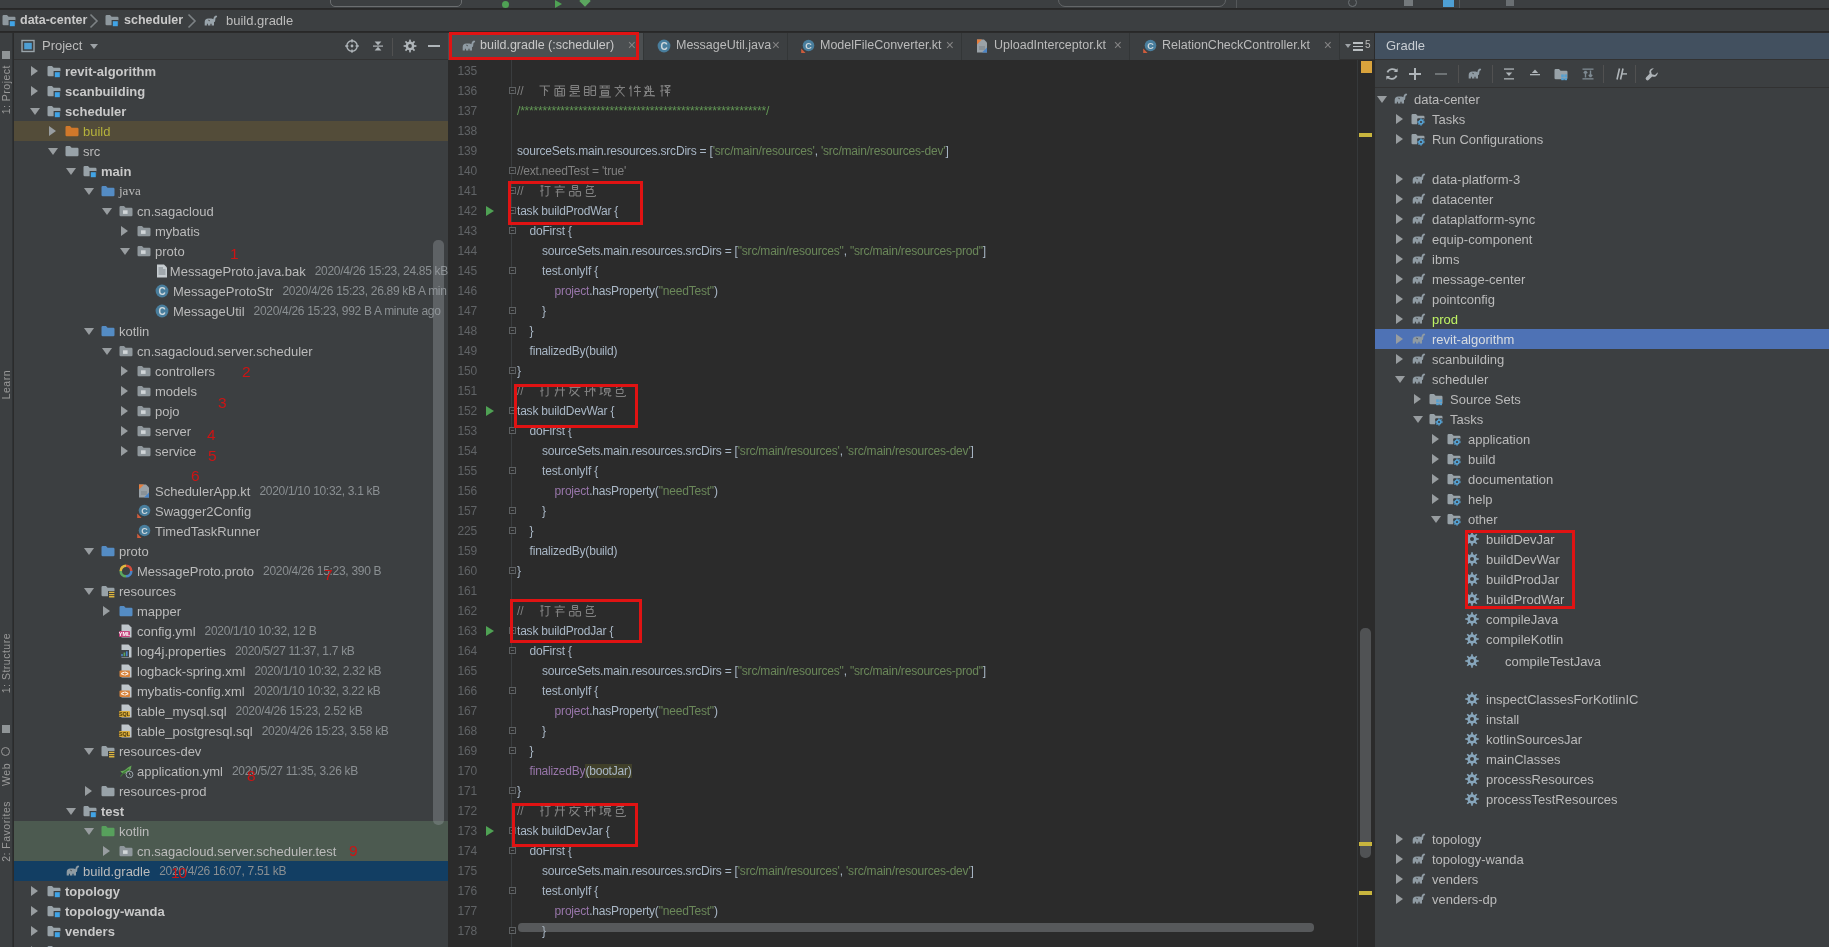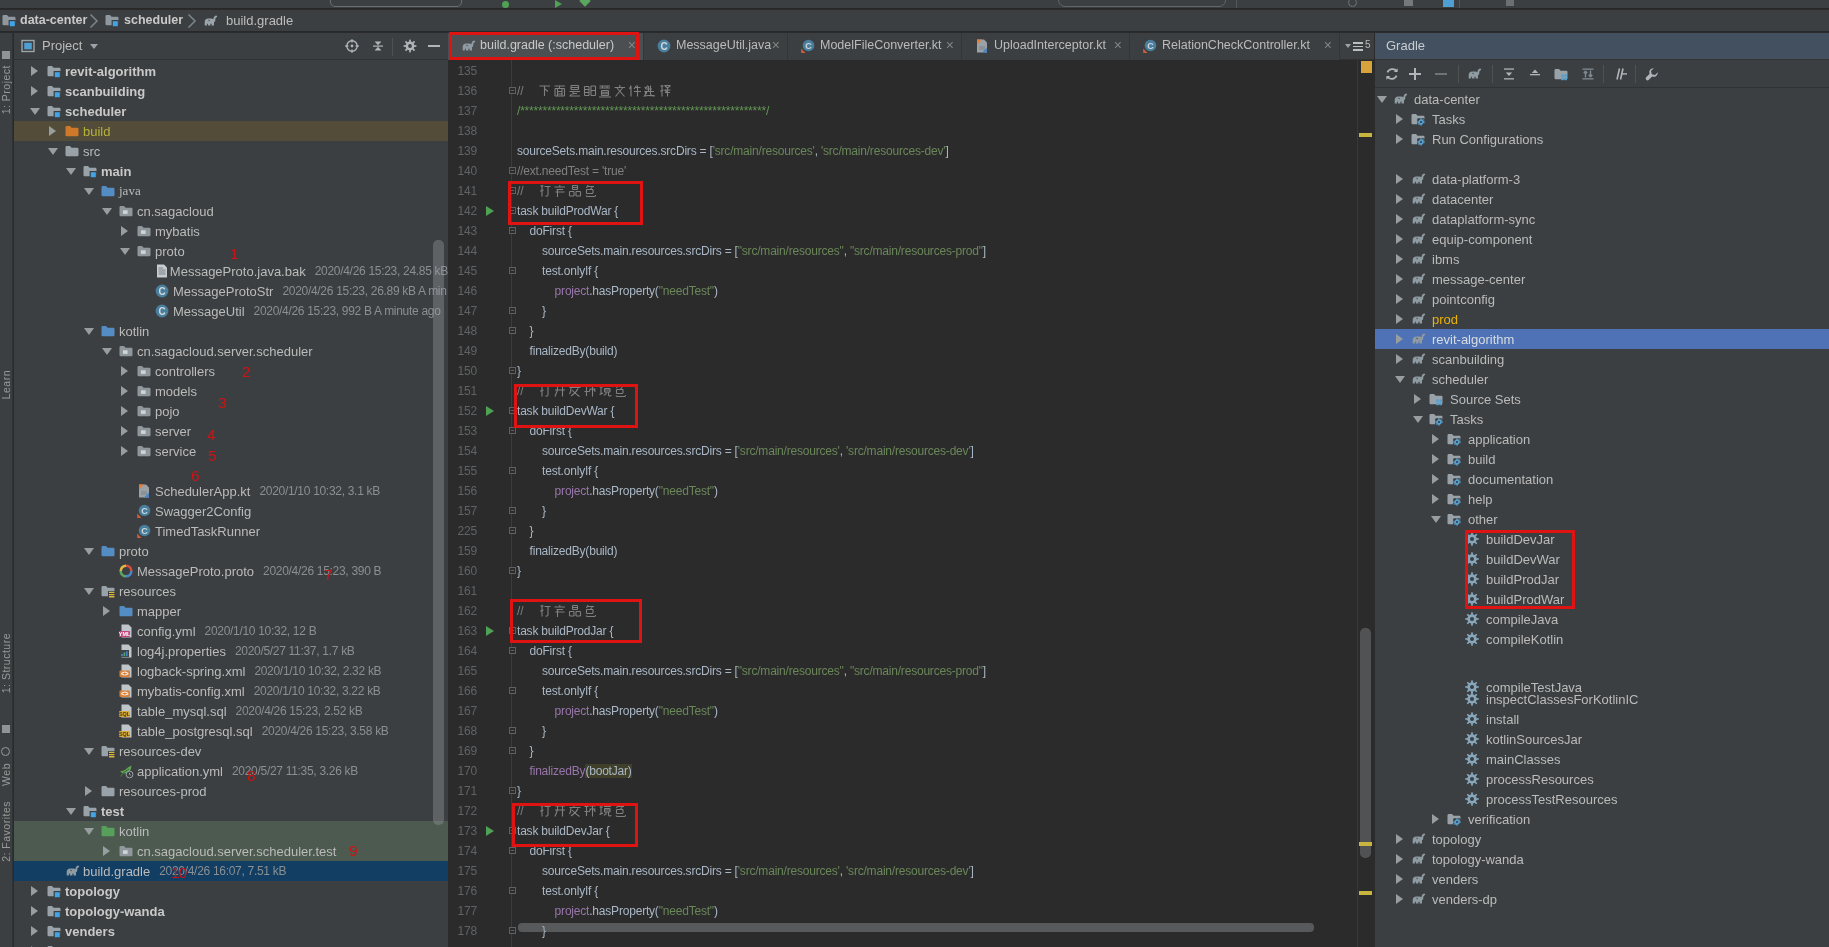--- a/index.html
+++ b/index.html
@@ -998,21 +998,21 @@
           </svg>
 <div style="width:57px"></div>
           <span style="color:#bbb">pointconfig</span>
 </div>
 <div class="gr" style="top:221px;">
 <div class="ar" style="left:21px"></div>
 <svg class="ic abs" style="left:35px;top:2px;width:16px;height:16px;color:#8f9ba3;" viewBox="0 0 16 16">
             <use href="#elph"></use>
           </svg>
 <div style="width:57px"></div>
-          <span style="color:#eab308">prod</span>
+          <span style="color:#bef264">prod</span>
 </div>
 <div class="gr" style="top:241px;background:#4e72b5;">
 <div class="ar" style="left:21px"></div>
 <svg class="ic abs" style="left:35px;top:2px;width:16px;height:16px;color:#8f9ba3;" viewBox="0 0 16 16">
             <use href="#elph"></use>
           </svg>
 <div style="width:57px"></div>
           <span style="color:#d8dce0">revit-algorithm</span>
 </div>
 <div class="gr" style="top:261px;">
@@ -1194,21 +1194,21 @@
 <div style="width:111px"></div>
           <span style="color:#bbb">compileJava</span>
 </div>
 <div class="gr" style="top:541px;">
 <svg class="ic abs" style="left:89px;top:2px;width:16px;height:16px;color:#87a6bc;" viewBox="0 0 16 16">
             <use href="#gear"></use>
           </svg>
 <div style="width:111px"></div>
           <span style="color:#bbb">compileKotlin</span>
 </div>
-<div class="gr" style="top:589px;">
+<div class="gr" style="top:563px;padding-left:19px;">
 <svg class="ic abs" style="left:89px;top:2px;width:16px;height:16px;color:#87a6bc;" viewBox="0 0 16 16">
             <use href="#gear"></use>
           </svg>
 <div style="width:111px"></div>
           <span style="color:#bbb">compileTestJava</span>
 </div>
 <div class="gr" style="top:601px;">
 <svg class="ic abs" style="left:89px;top:2px;width:16px;height:16px;color:#87a6bc;" viewBox="0 0 16 16">
             <use href="#gear"></use>
           </svg>
@@ -1242,39 +1242,20 @@
           </svg>
 <div style="width:111px"></div>
           <span style="color:#bbb">processResources</span>
 </div>
 <div class="gr" style="top:701px;">
 <svg class="ic abs" style="left:89px;top:2px;width:16px;height:16px;color:#87a6bc;" viewBox="0 0 16 16">
             <use href="#gear"></use>
           </svg>
 <div style="width:111px"></div>
           <span style="color:#bbb">processTestResources</span>
-</div>
-<div class="gr" style="top:721px;">
-<div class="ar" style="left:57px"></div>
-<svg class="ic abs" style="left:71px;top:2px" viewBox="0 0 16 16">
-            <use href="#fo" style="color:#98a2a8"></use>
-            <rect x="7.2" y="7.2" width="7.6" height="7.6" fill="#3c3f41" rx="1"></rect>
-            <g fill="#56a0d0">
-              <circle cx="11" cy="11" r="2.6"></circle>
-              <rect x="10.3" y="7.4" width="1.4" height="2"></rect>
-              <rect x="10.3" y="12.6" width="1.4" height="2"></rect>
-              <rect x="7.4" y="10.3" width="2" height="1.4"></rect>
-              <rect x="12.6" y="10.3" width="2" height="1.4"></rect>
-              <rect x="10.3" y="7.4" width="1.4" height="2" transform="rotate(45 11 11)"></rect>
-              <rect x="10.3" y="12.6" width="1.4" height="2" transform="rotate(45 11 11)"></rect>
-            </g>
-            <circle cx="11" cy="11" r="1.1" fill="#3c3f41"></circle>
-          </svg>
-<div style="width:93px"></div>
-          <span style="color:#bbb">verification</span>
 </div>
 <div class="gr" style="top:741px;">
 <div class="ar" style="left:21px"></div>
 <svg class="ic abs" style="left:35px;top:2px;width:16px;height:16px;color:#8f9ba3;" viewBox="0 0 16 16">
             <use href="#elph"></use>
           </svg>
 <div style="width:57px"></div>
           <span style="color:#bbb">topology</span>
 </div>
 <div class="gr" style="top:761px;">

